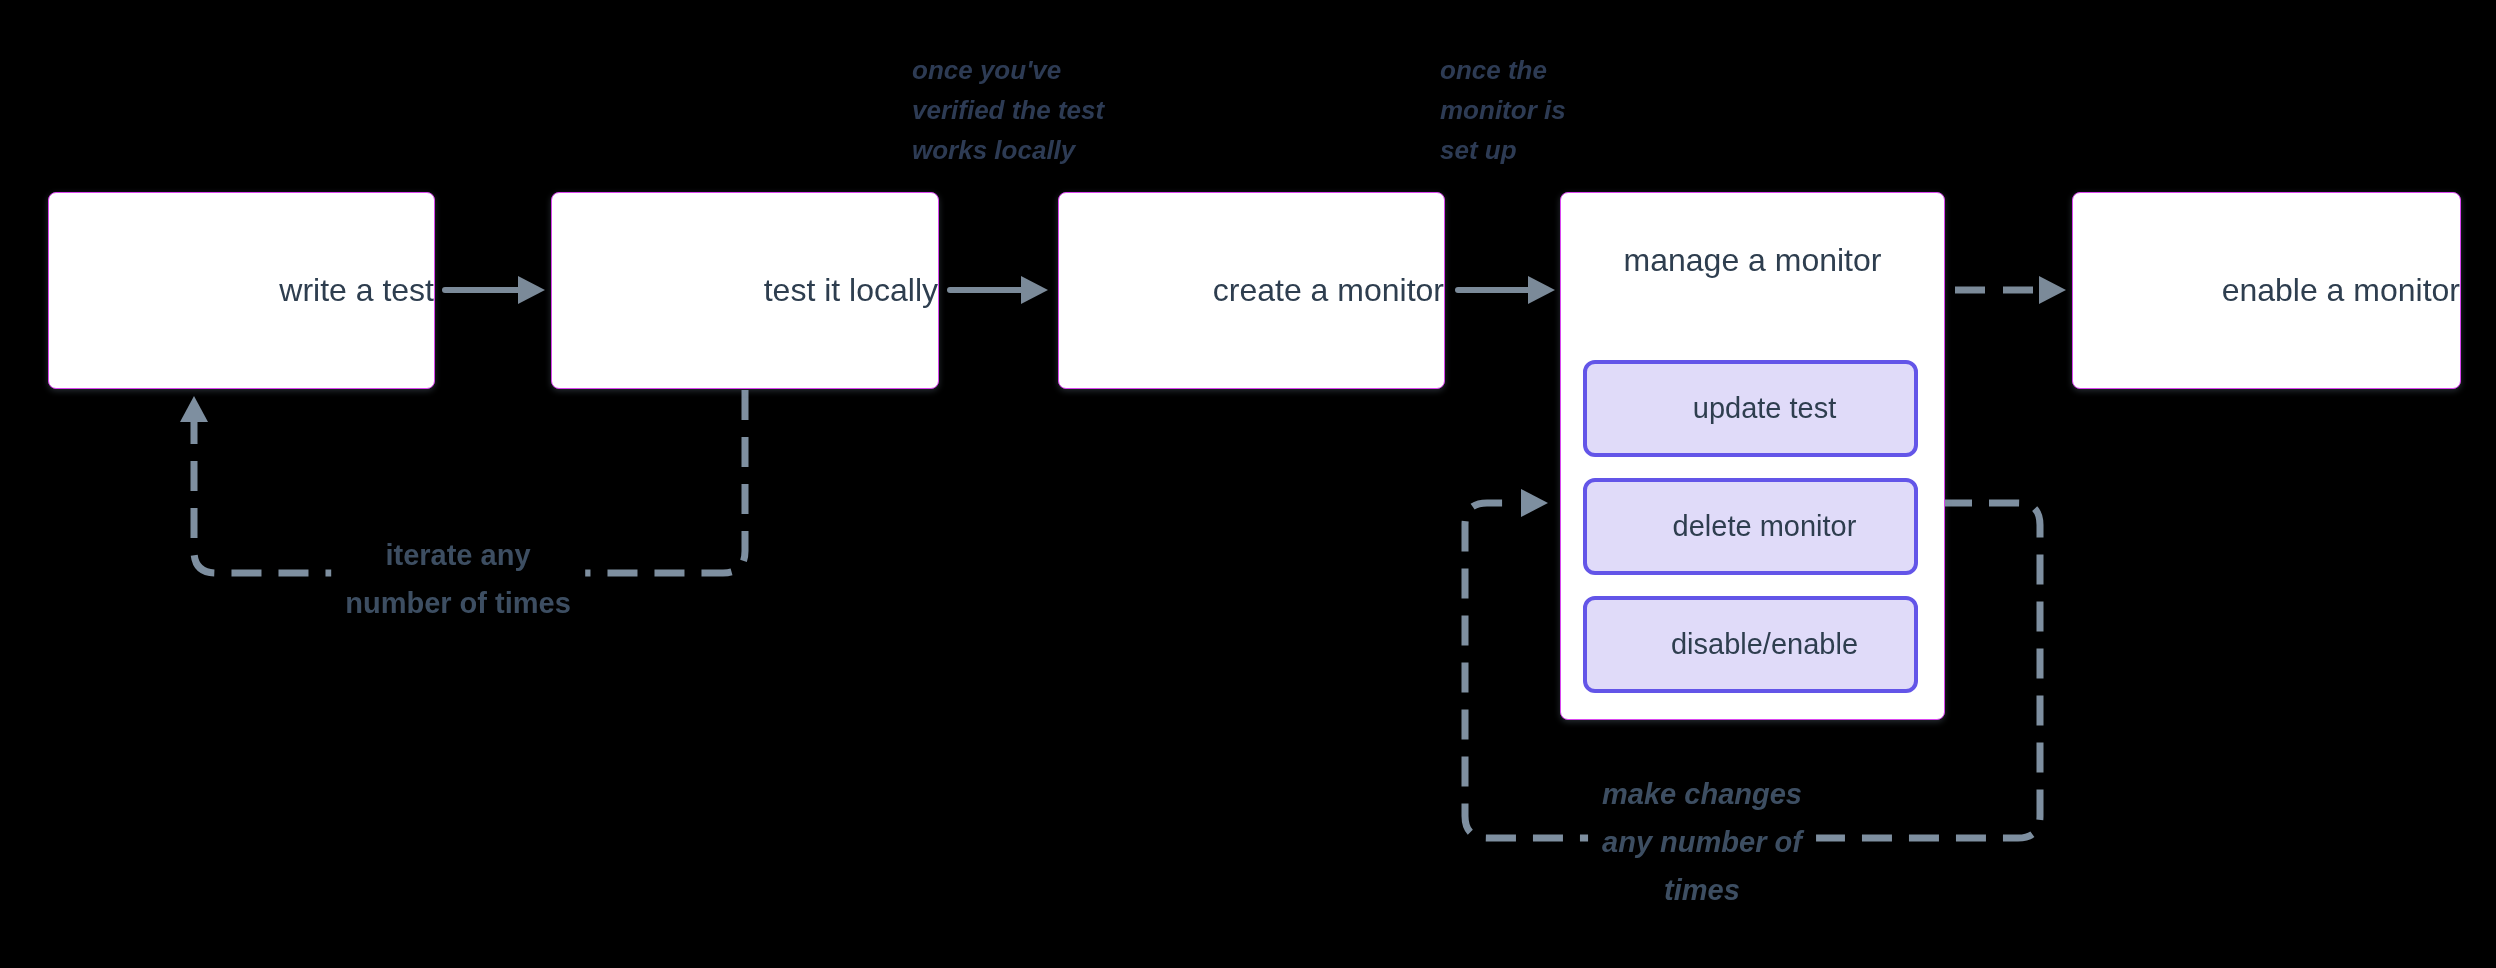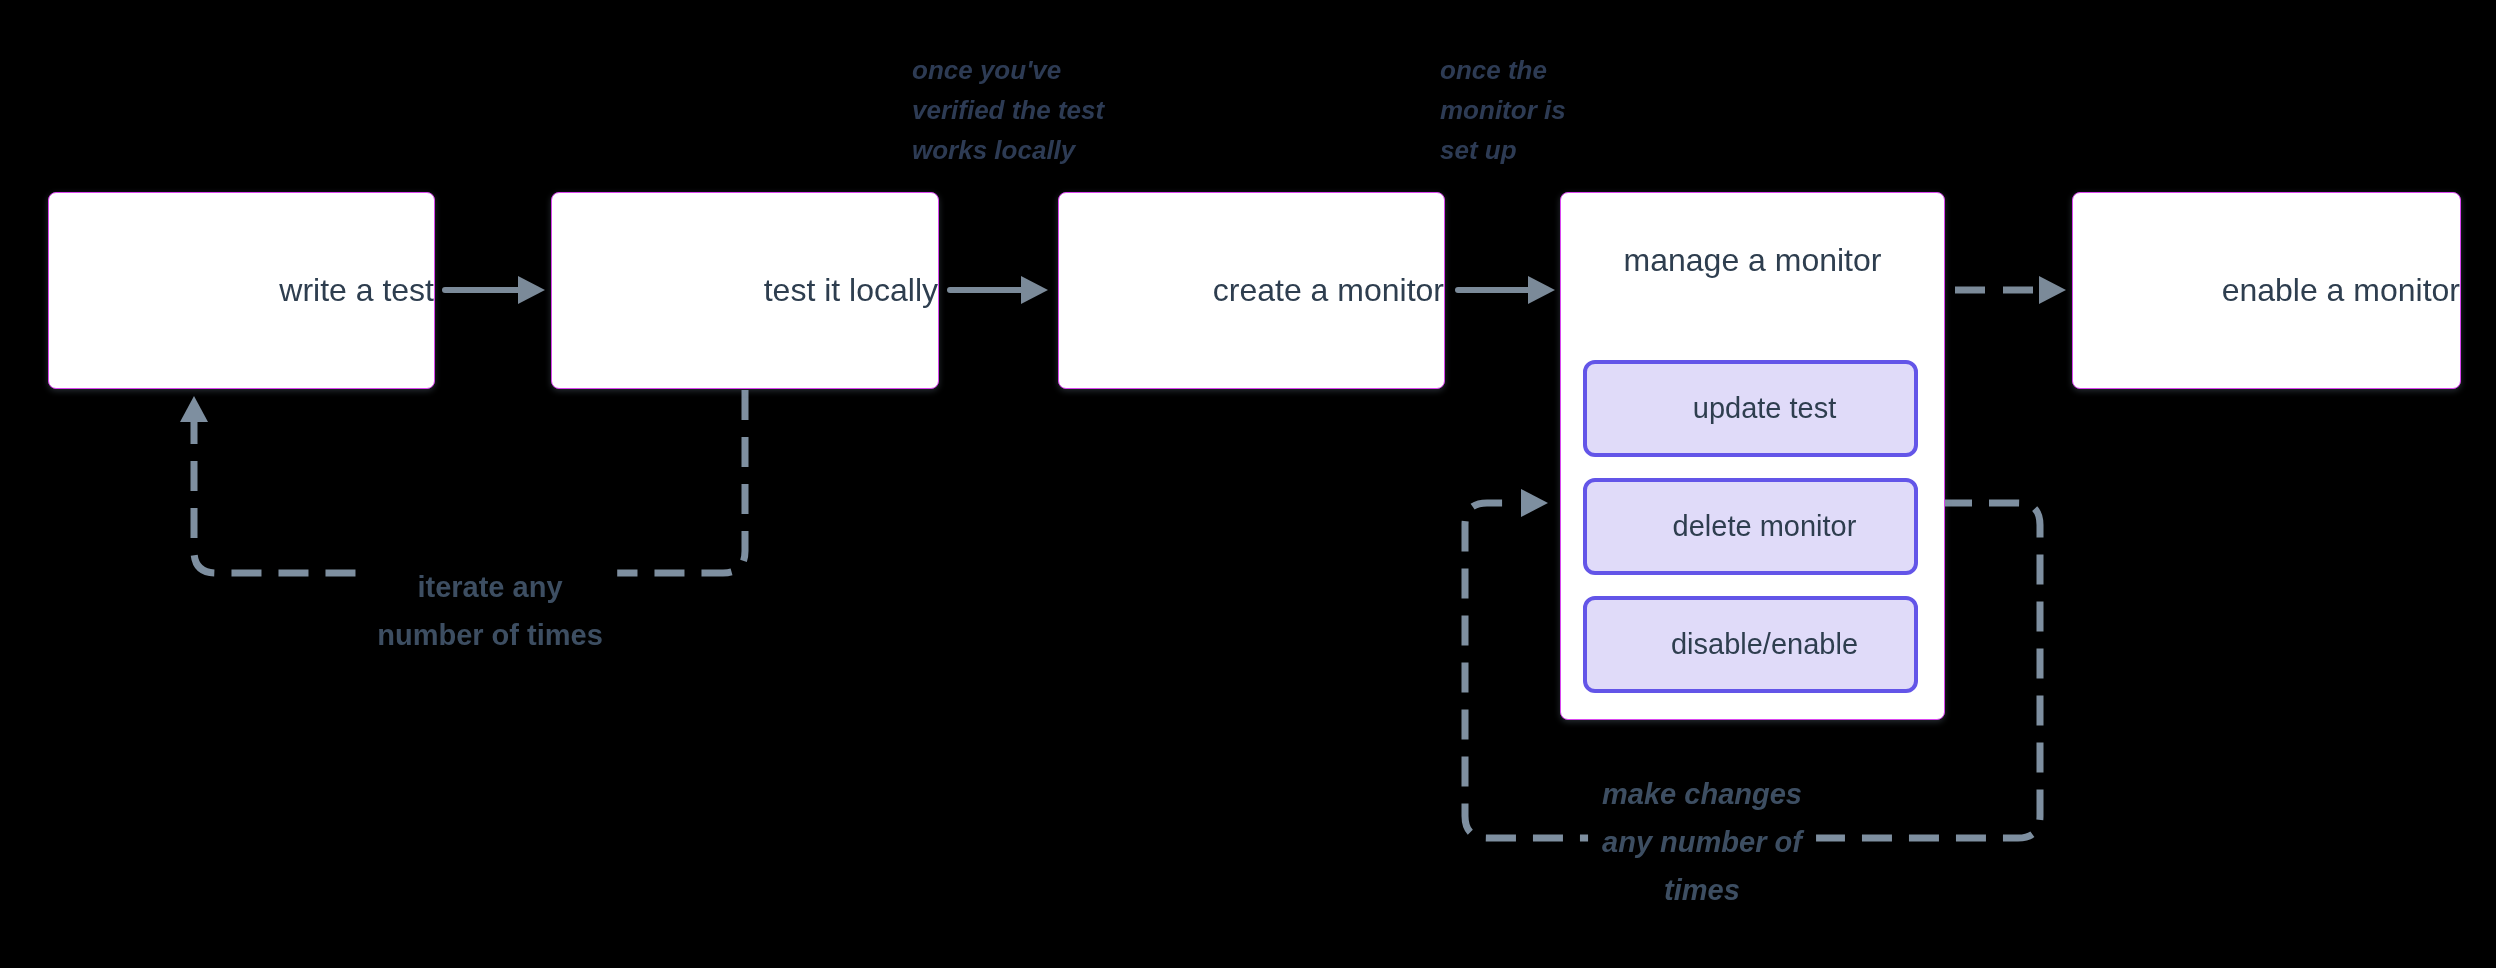--- a/index.html
+++ b/index.html
@@ -89,21 +89,21 @@
     transform: translateX(-50%);
     color: #3d4e62;
     font-size: 29px;
     line-height: 48px;
     font-weight: 700;
     text-align: center;
     white-space: pre-line;
     background: #000000;
     padding: 0 14px;
   }
-  .loop-label.iterate      { left: 490px;  top: 531px; margin-top: 32px; }
+  .loop-label.iterate      { left: 458px;  top: 531px; }
   .loop-label.make-changes { left: 1702px; top: 770px; font-style: italic; }
 </style>
 </head>
 <body>
 
 <div class="canvas">
 
   <svg class="arrow-layer" viewBox="0 0 2496 968">
 
     <g>

